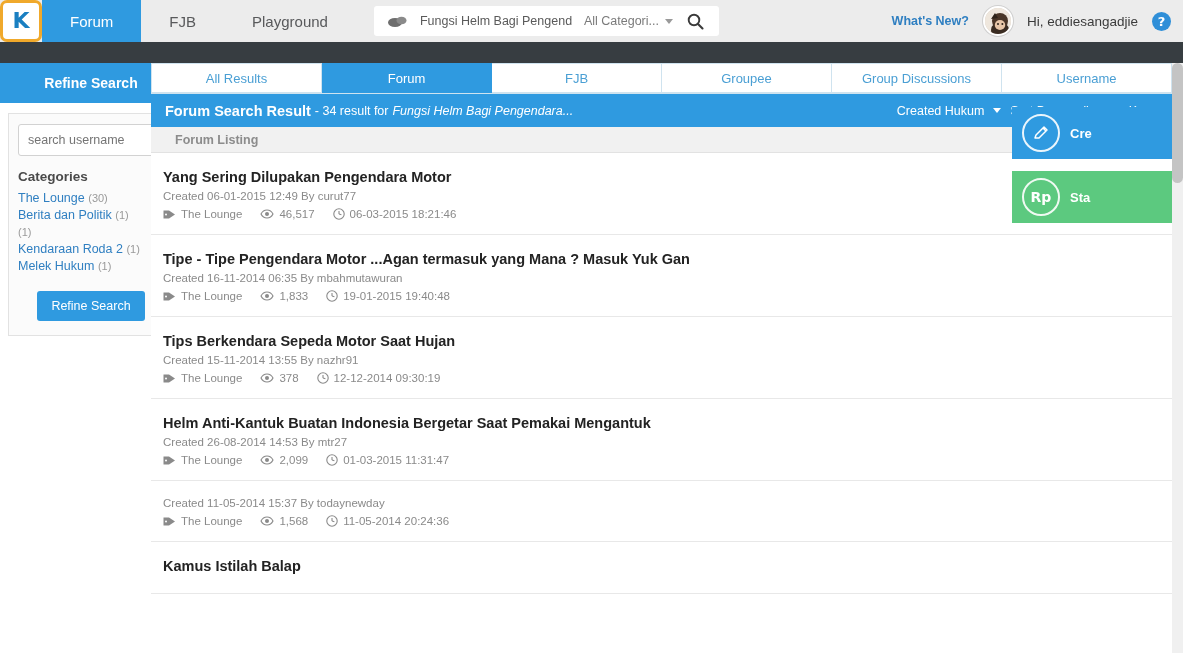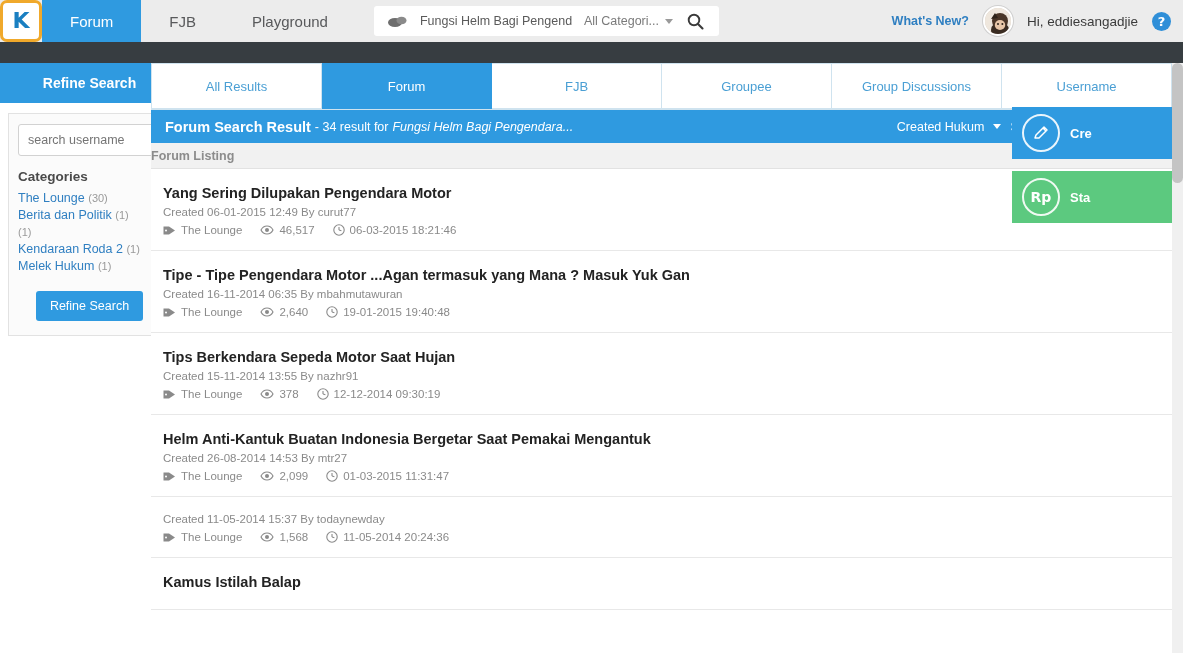--- a/index.html
+++ b/index.html
@@ -79,21 +79,21 @@
 
   
   .darkstrip {
     position: absolute; top: 42px; left: 0; width: 1183px; height: 611px;
     background: #373d41;
   }
 
   
   .sidebar {
     position: absolute; top: 63px; left: 0; width: 183px; height: 590px;
-    background: #ffffff; border-right: 4px solid #000000;
+    background: #ffffff; border-right: 1px solid #000000;
   }
   .sidebar-head {
     height: 40px; background: #2f9ae0; color: #fff; font-size: 14px;
     font-weight: bold; display: flex; align-items: center; justify-content: center;
   }
   .sidebar-card {
     margin: 10px 8px; border: 1px solid #e2e2e2; background: #fbfbfb;
     padding: 10px 9px 14px 9px;
   }
   .username-input {
@@ -109,21 +109,21 @@
     border: none; border-radius: 3px; padding: 8px 14px; font-size: 12.5px;
     cursor: pointer; font-family: "Liberation Sans", sans-serif;
   }
 
   
   .main {
     position: absolute; top: 63px; left: 151px; width: 1021px; height: 590px;
     background: #ffffff;
   }
   .tabs {
-    display: flex; height: 47px; background: #ffffff;
+    display: flex; height: 31px; background: #ffffff;
     border-bottom: 1px solid #cfe3ef;
   }
   .tab {
     flex: 1; display: flex; align-items: center; justify-content: center;
     font-size: 13px; color: #4a9fd4; cursor: pointer;
     border: 1px solid #cfe3ef; border-left: none; background: #ffffff;
   }
   .tab:first-child { border-left: 1px solid #cfe3ef; }
   .tab.active { background: #2f9ae0; color: #ffffff; border-color: #2f9ae0; }
 
@@ -137,21 +137,21 @@
   .rb-query { font-style: italic; }
   .rb-right { margin-left: auto; display: flex; align-items: center; gap: 9px; font-size: 12.5px; }
   .rb-right .opt { cursor: pointer; white-space: nowrap; }
   .caret-w {
     width: 0; height: 0; border-left: 4px solid transparent;
     border-right: 4px solid transparent; border-top: 5px solid #ffffff;
   }
 
   .listing-head {
     height: 26px; background: #f1f1f1; border-bottom: 1px solid #e2e2e2;
-    display: flex; align-items: center; padding-left: 0;
+    display: flex; align-items: center; padding-left: 24px;
     font-size: 12.5px; font-weight: bold; color: #8c8c8c;
   }
 
   .results { background: #ffffff; }
   .result-row {
     padding: 16px 12px 14px 12px; border-bottom: 1px solid #e8e8e8;
   }
   .r-title {
     font-size: 14.5px; font-weight: bold; color: #232323;
     margin-bottom: 5px; cursor: pointer;
@@ -365,21 +365,21 @@
           </span>
           <span class="cat">The Lounge</span>
         </span>
         <span class="grp">
           <span>
             <svg width="14" height="10" viewBox="0 0 14 10">
                 <path d="M7 1 C11 1 13 5 13 5 C13 5 11 9 7 9 C3 9 1 5 1 5 C1 5 3 1 7 1 Z" fill="none" stroke="#8a8a8a" stroke-width="1.1"></path>
                 <circle cx="7" cy="5" r="2" fill="#8a8a8a"></circle>
               </svg>
           </span>
-          <span>2,640</span>
+          <span>1,833</span>
         </span>
         <span class="grp">
           <span>
             <svg width="12" height="12" viewBox="0 0 12 12">
                 <circle cx="6" cy="6" r="5.2" fill="none" stroke="#8a8a8a" stroke-width="1.1"></circle>
                 <line x1="6" y1="6" x2="6" y2="3" stroke="#8a8a8a" stroke-width="1.1"></line>
                 <line x1="6" y1="6" x2="8.4" y2="6.8" stroke="#8a8a8a" stroke-width="1.1"></line>
               </svg>
           </span>
           <span>19-01-2015 19:40:48</span>

